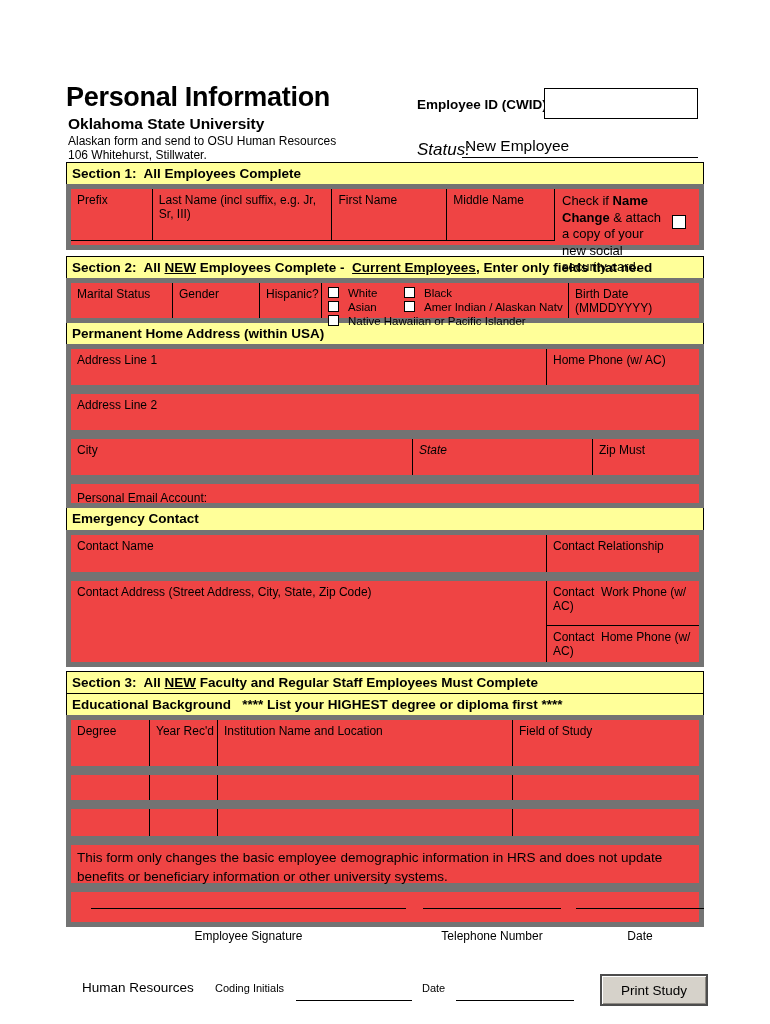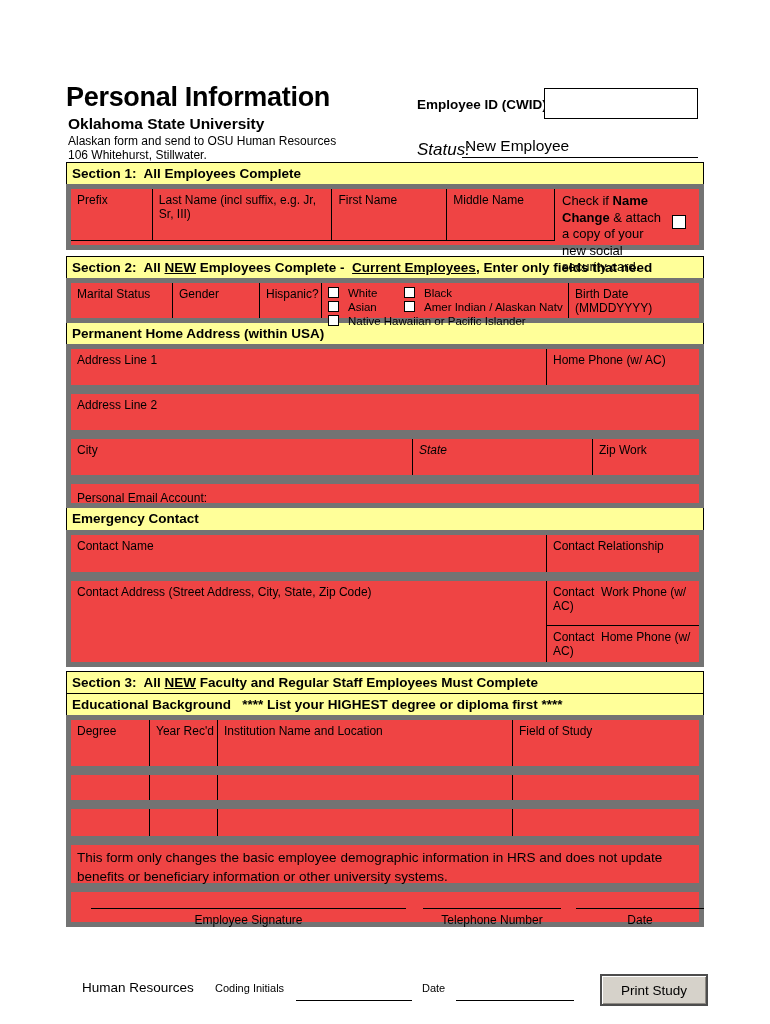--- a/index.html
+++ b/index.html
@@ -50,21 +50,21 @@
   
   .split-col { flex:1; display:flex; flex-direction:column; }
   .split-top { height:45px; border-bottom:1px solid #000; box-sizing:border-box; }
   .split-bot { flex:1; }
 
   
   .note-row { display:block; padding:3px 9px 0 6px; font-size:13.5px; line-height:1.42; }
   .sig-row { height:40px; display:block; }
   .sig-group { position:absolute; top:16px; text-align:center; }
   .sig-line { height:0; border-top:1px solid #000; }
-  .sig-label { font-size:12px; margin-top:4px; }
+  .sig-label { font-size:12px; margin-top:20px; }
 
   
   .footer { position:absolute; left:66px; top:973px; width:638px; height:34px; }
   .hr-org { font-size:13.5px; }
   .foot-lbl { font-size:11px; }
   .foot-line { height:0; border-top:1px solid #000; }
   .print-btn {
     position:absolute; left:534px; top:1px; width:104px; height:28px;
     background:#D6D2CA; border:2px solid #4d4d4d;
     box-shadow: inset 1px 1px 0 #ffffff, inset -1px -1px 0 #8f8b84;
@@ -172,21 +172,21 @@
   </div>
 
   <div class="row" style="height:46px;">
     <div class="cell" style="width:342px;">
         <span class="lbl">City</span>
       </div>
     <div class="cell" style="width:180px;font-style:italic;">
         <span class="lbl">State</span>
       </div>
     <div class="cell last" style="flex:1;">
-        <span class="lbl">Zip Work</span>
+        <span class="lbl">Zip Must</span>
       </div>
   </div>
 
   <div class="row" style="height:29px;">
     <div class="cell last" style="flex:1;">
         <span class="lbl" style="padding-top:7px;">Personal Email Account:</span>
       </div>
   </div>
 
   <div class="bar" style="height:24px;">Emergency Contact</div>

